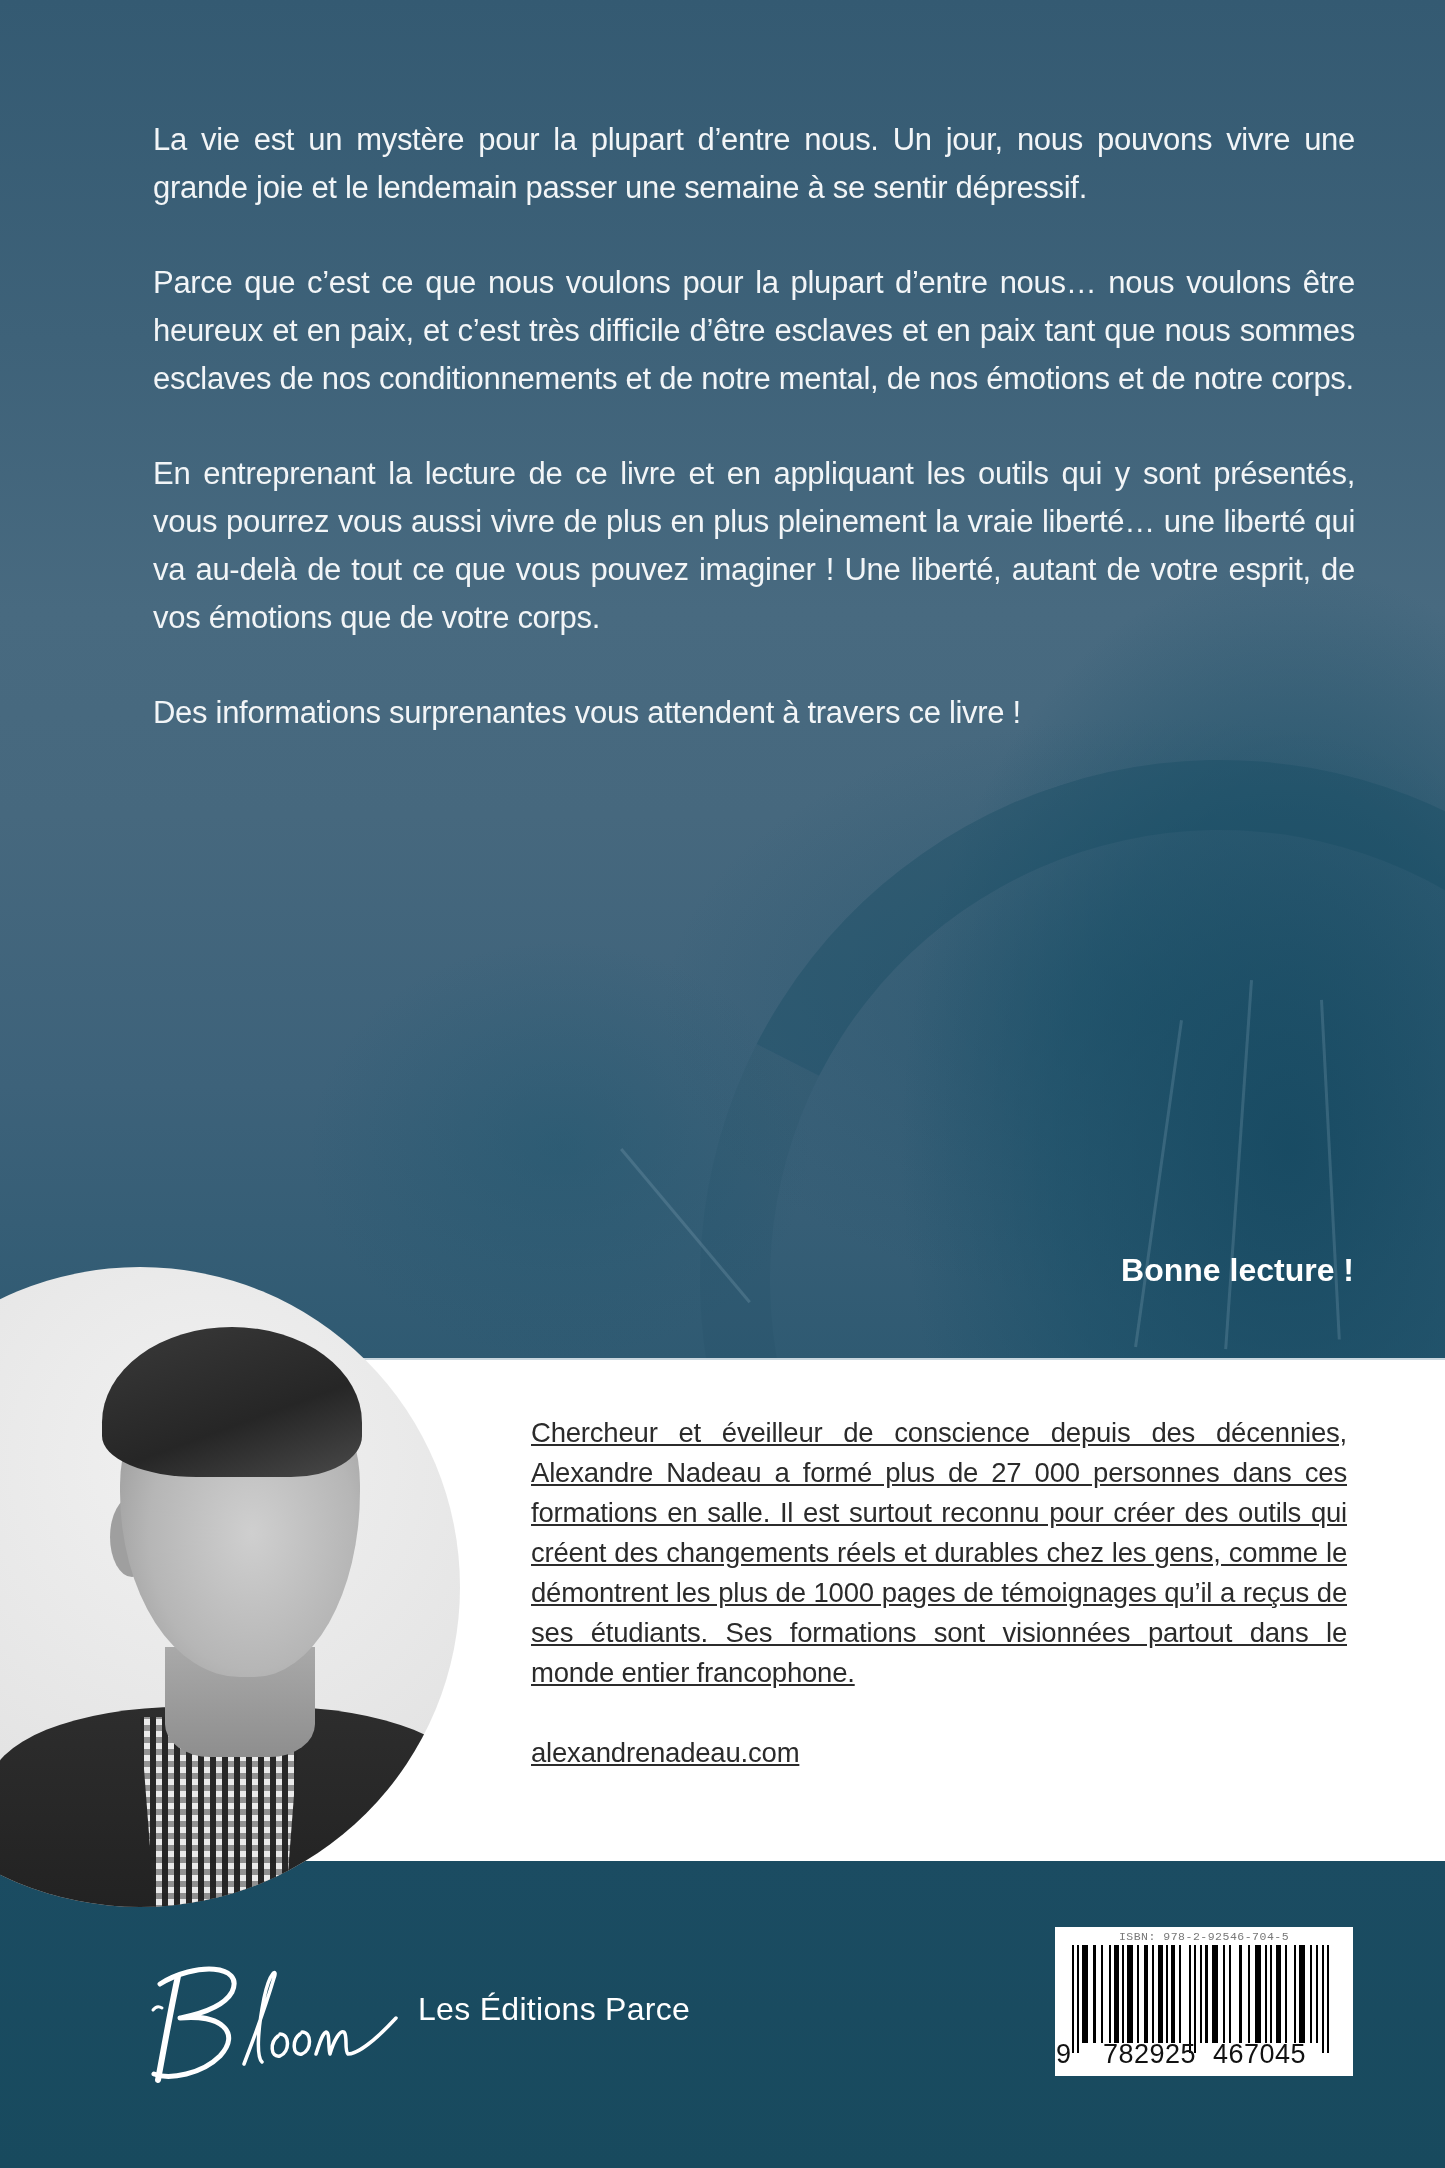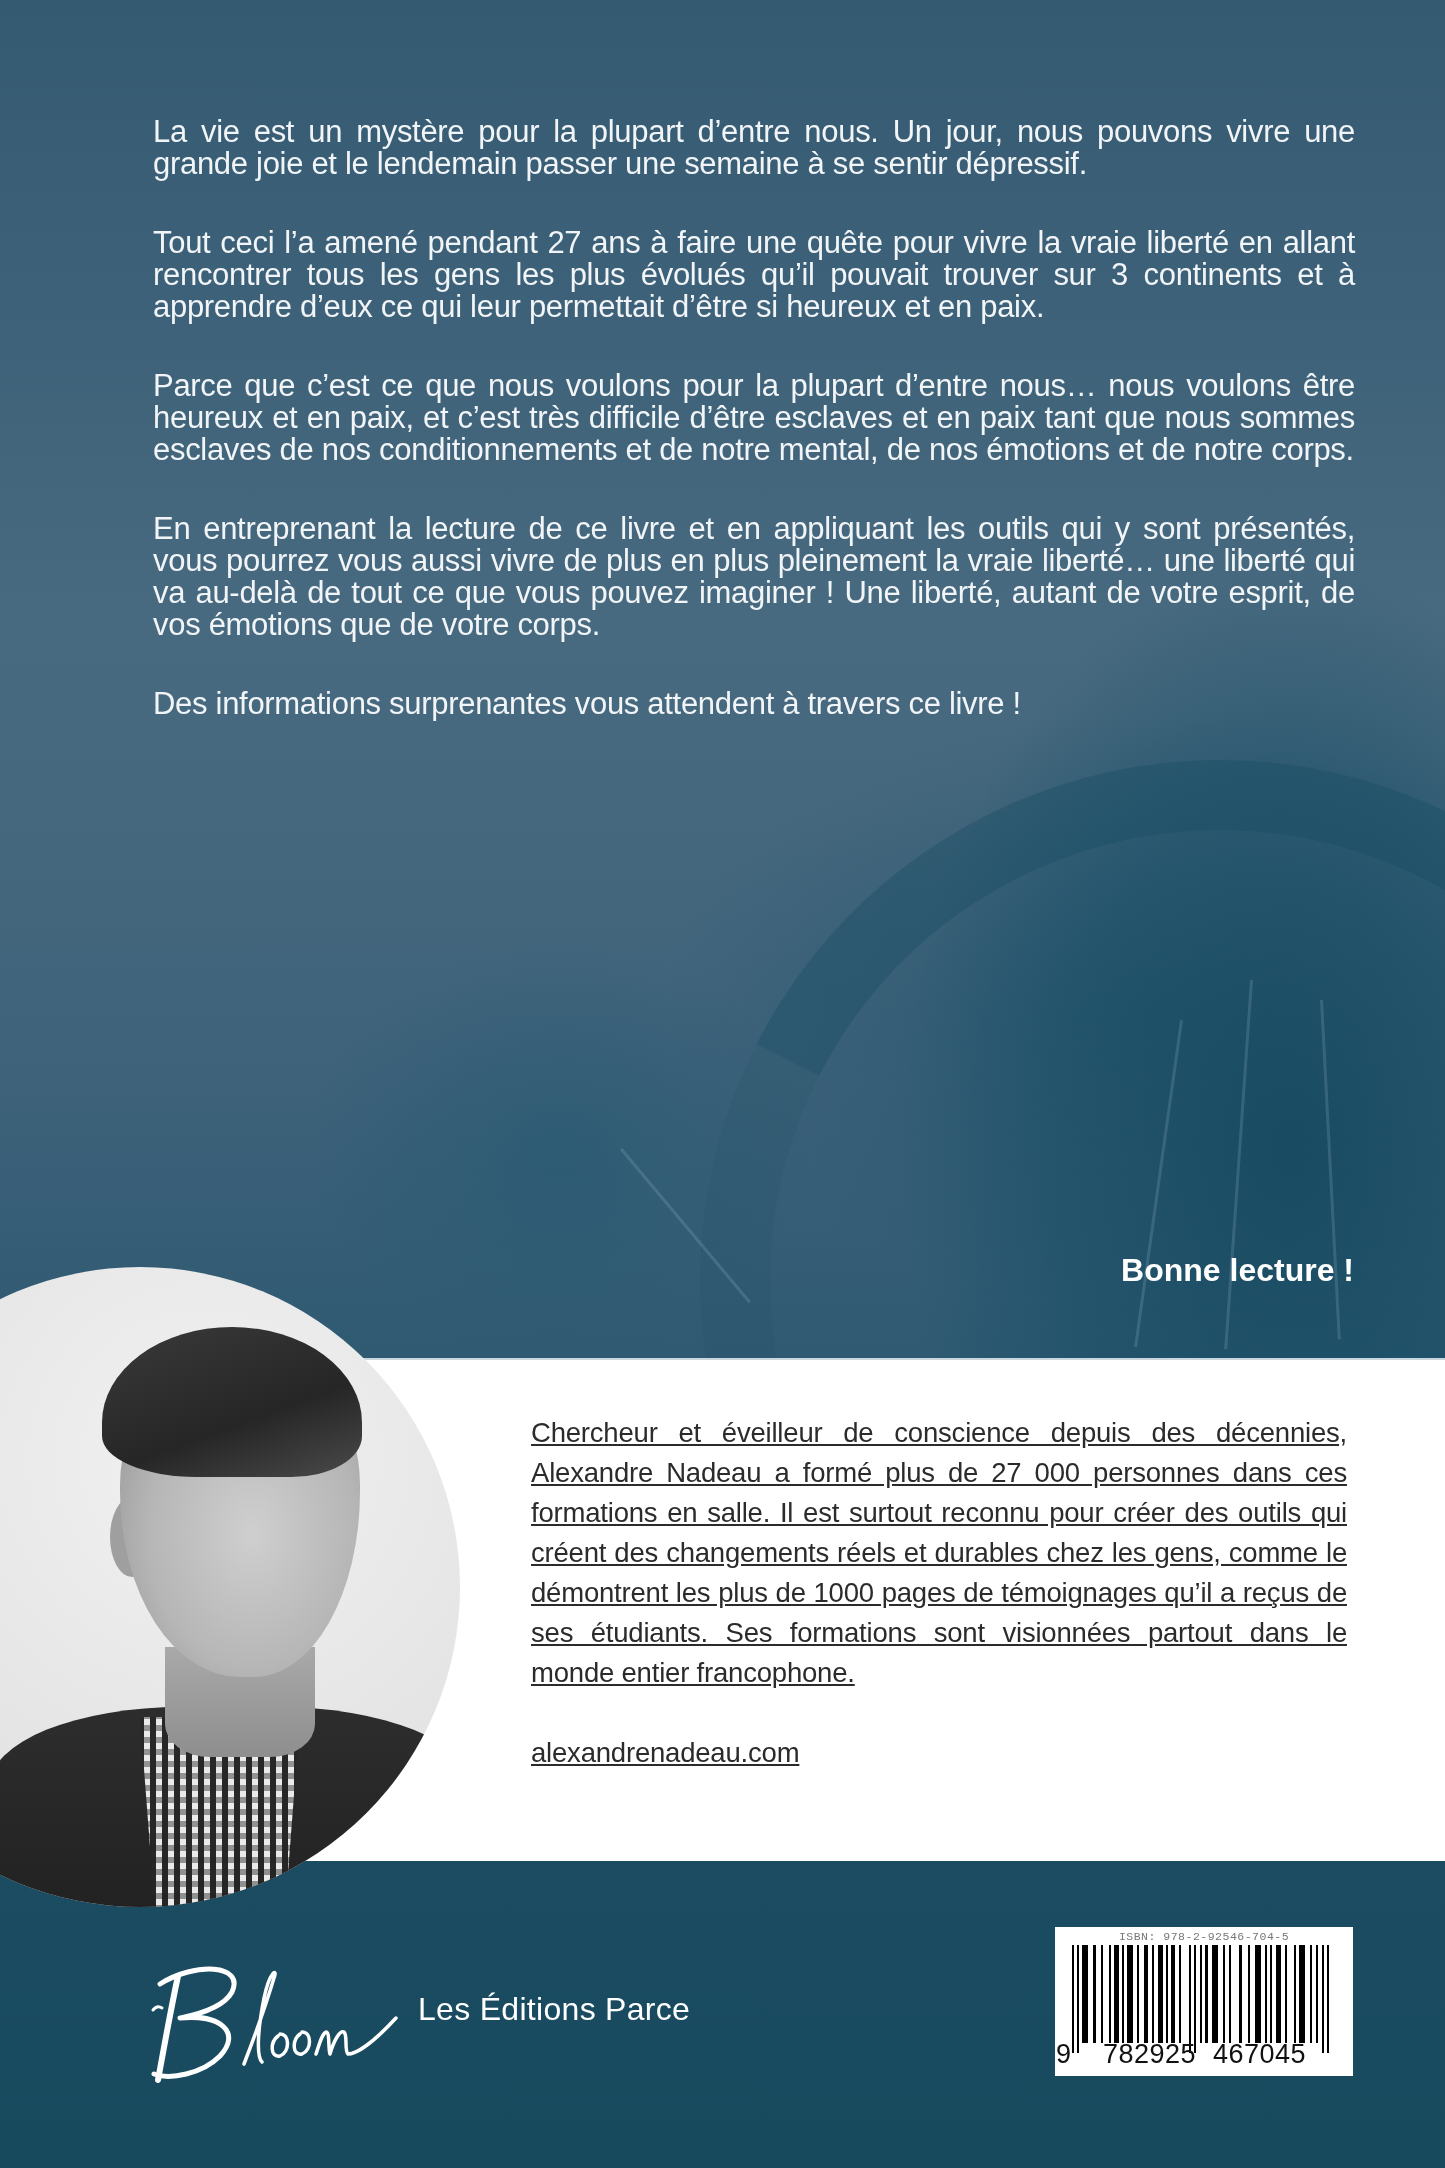--- a/index.html
+++ b/index.html
@@ -31,21 +31,21 @@
   }
   .bg-footer {
     position: absolute; left: 0; top: 1859px; width: 1445px; height: 309px;
     background:
       radial-gradient(ellipse 380px 120px at 560px 1990px, rgba(10,44,62,0.35) 0%, rgba(10,44,62,0) 70%),
       linear-gradient(180deg, #1b4c62 0%, #184a5e 100%);
   }
   
   .intro {
     position: absolute; left: 153px; top: 116px; width: 1202px;
-    color: #f2f5f7; font-size: 31px; line-height: 32px;
+    color: #f2f5f7; font-size: 31px; line-height: 48px;
     letter-spacing: -0.3px;
   }
   .intro p { margin: 0 0 47px 0; text-align: justify; }
   .intro p.last { text-align: left; margin-bottom: 0; }
   .closing {
     position: absolute; right: 91px; top: 1247px;
     color: #ffffff; font-weight: bold; font-size: 32px; line-height: 47px;
   }
   
   .author-band {
@@ -135,21 +135,20 @@
   <div class="wave-crest"></div>
   <div class="wave-streak" style="left:1180px;top:1020px;height:330px;transform:rotate(8deg);"></div>
   <div class="wave-streak" style="left:1250px;top:980px;height:370px;transform:rotate(4deg);"></div>
   <div class="wave-streak" style="left:1320px;top:1000px;height:340px;transform:rotate(-3deg);"></div>
   <div class="wave-streak" style="left:620px;top:1150px;height:200px;transform:rotate(-40deg);"></div>
 </div>
 <div class="bg-footer"></div>
 
 <div class="intro">
   <p>La vie est un mystère pour la plupart d’entre nous. Un jour, nous pouvons vivre une grande joie et le lendemain passer une semaine à se sentir dépressif.</p>
-  <p>Tout ceci l’a amené pendant 27 ans à faire une quête pour vivre la vraie liberté en allant rencontrer tous les gens les plus évolués qu’il pouvait trouver sur 3 continents et à apprendre d’eux ce qui leur permettait d’être si heureux et en paix.</p>
   <p>Parce que c’est ce que nous voulons pour la plupart d’entre nous… nous voulons être heureux et en paix, et c’est très difficile d’être esclaves et en paix tant que nous sommes esclaves de nos conditionnements et de notre mental, de nos émotions et de notre corps.</p>
   <p>En entreprenant la lecture de ce livre et en appliquant les outils qui y sont présentés, vous pourrez vous aussi vivre de plus en plus pleinement la vraie liberté… une liberté qui va au-delà de tout ce que vous pouvez imaginer ! Une liberté, autant de votre esprit, de vos émotions que de votre corps.</p>
   <p class="last">Des informations surprenantes vous attendent à travers ce livre !</p>
 </div>
 <div class="closing">Bonne lecture !</div>
 
 <div class="author-band"></div>
 
 <div class="photo" title="Portrait noir et blanc de l’auteur">
   <div class="jacket"></div>

